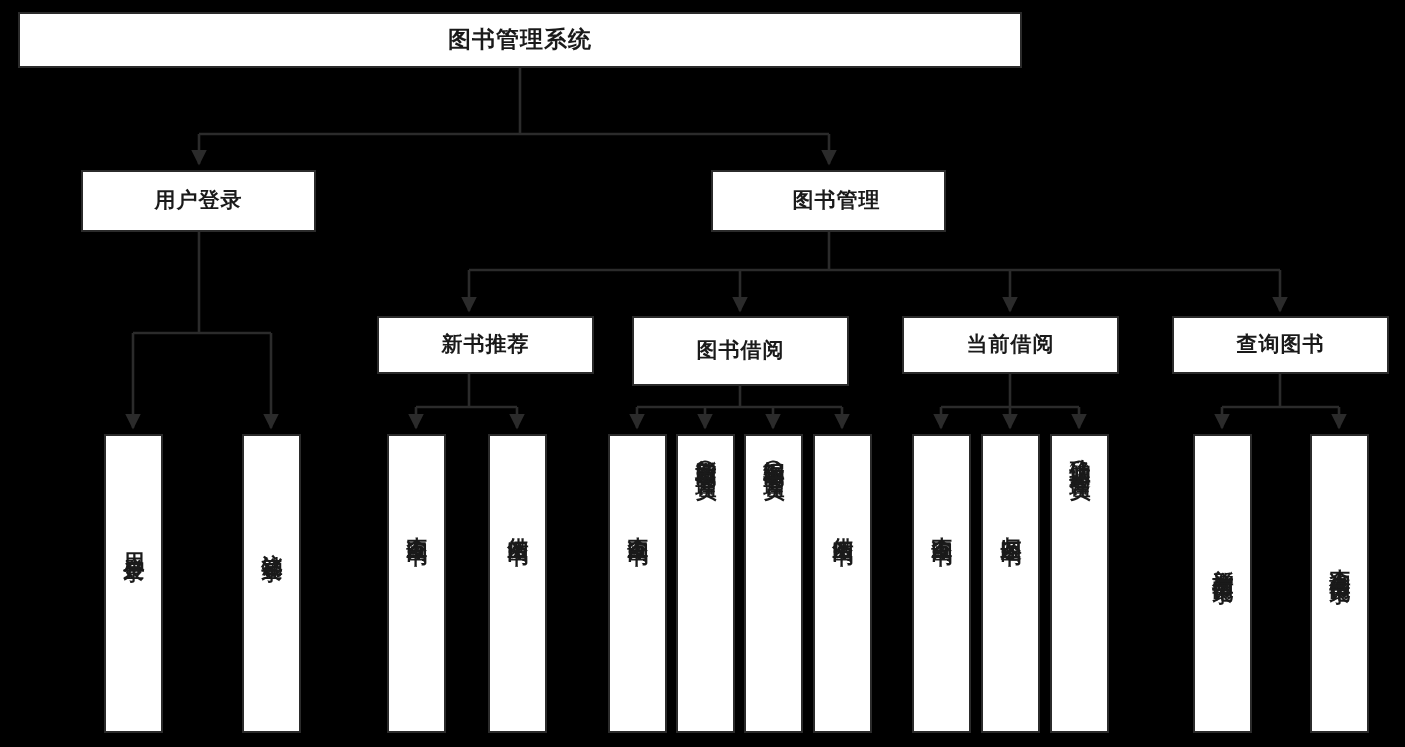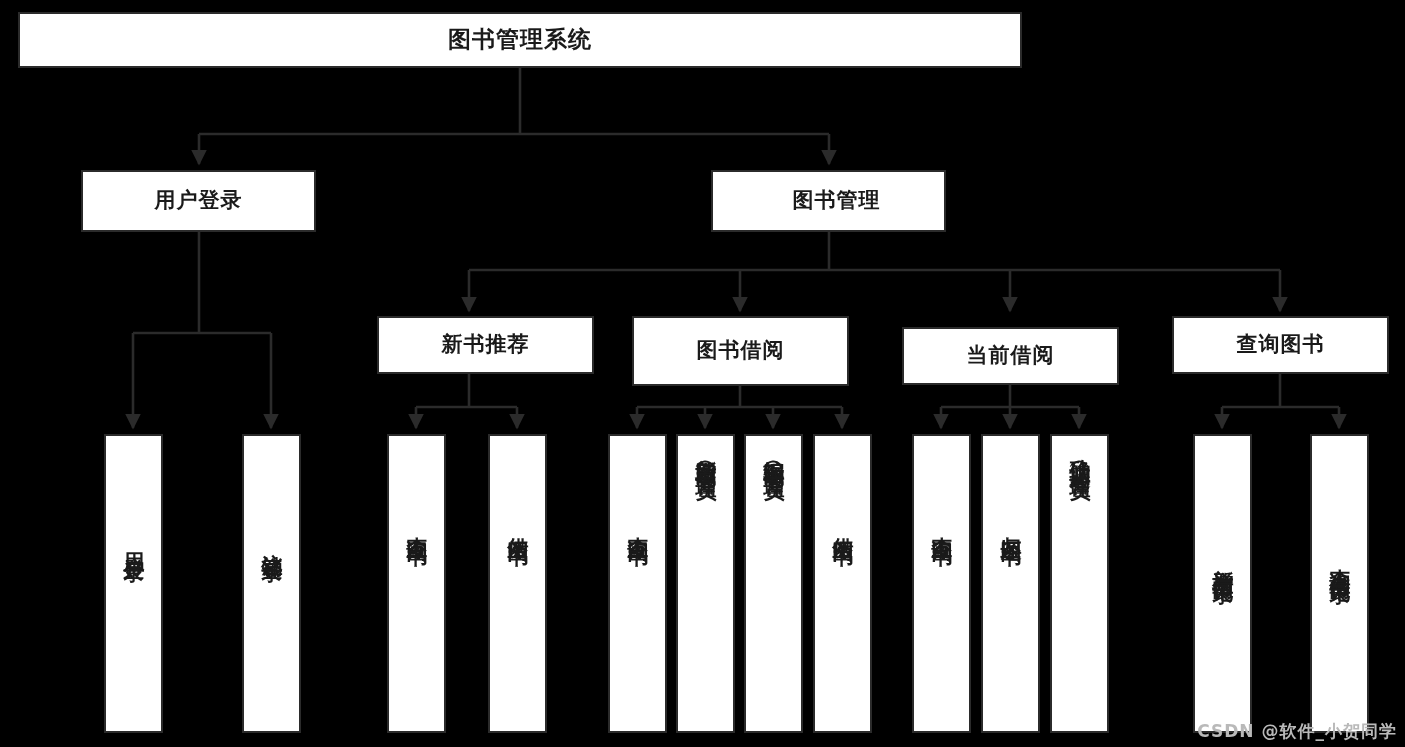--- a/index.html
+++ b/index.html
@@ -154,21 +154,21 @@
   <div class="node lvl1" style="left:711px; top:170px; width:235px; height:62px;padding-left:16px;">
     <span class="label">图书管理</span>
   </div>
 
   <div class="node lvl2" style="left:361px; top:316px; width:217px; height:58px;margin-left:16px;">
     <span class="label">新书推荐</span>
   </div>
   <div class="node lvl2" style="left:632px; top:316px; width:217px; height:70px;">
     <span class="label">图书借阅</span>
   </div>
-  <div class="node lvl2" style="left:902px; top:327px; width:217px; height:58px;">
+  <div class="node lvl2" style="left:902px; top:316px; width:217px; height:58px;">
     <span class="label">当前借阅</span>
   </div>
   <div class="node lvl2" style="left:1172px; top:316px; width:217px; height:58px;">
     <span class="label">查询图书</span>
   </div>
 
   <div class="node leaf midshort" style="left:104px; top:434px; width:59px; height:299px;">
     <span class="label">用户登录</span>
   </div>
   <div class="node leaf midshort" style="left:242px; top:434px; width:59px; height:299px;">
@@ -205,15 +205,14 @@
     <span class="label">确认归还（管理员）</span>
   </div>
 
   <div class="node leaf midlow" style="left:1193px; top:434px; width:59px; height:299px;">
     <span class="label">新增借阅记录</span>
   </div>
   <div class="node leaf midlow" style="left:1310px; top:434px; width:59px; height:299px;">
     <span class="label">查询借阅记录</span>
   </div>
 
-  <div class="watermark">CSDN @软件_小贺同学</div>
 
 </div>
 
 </body></html>

